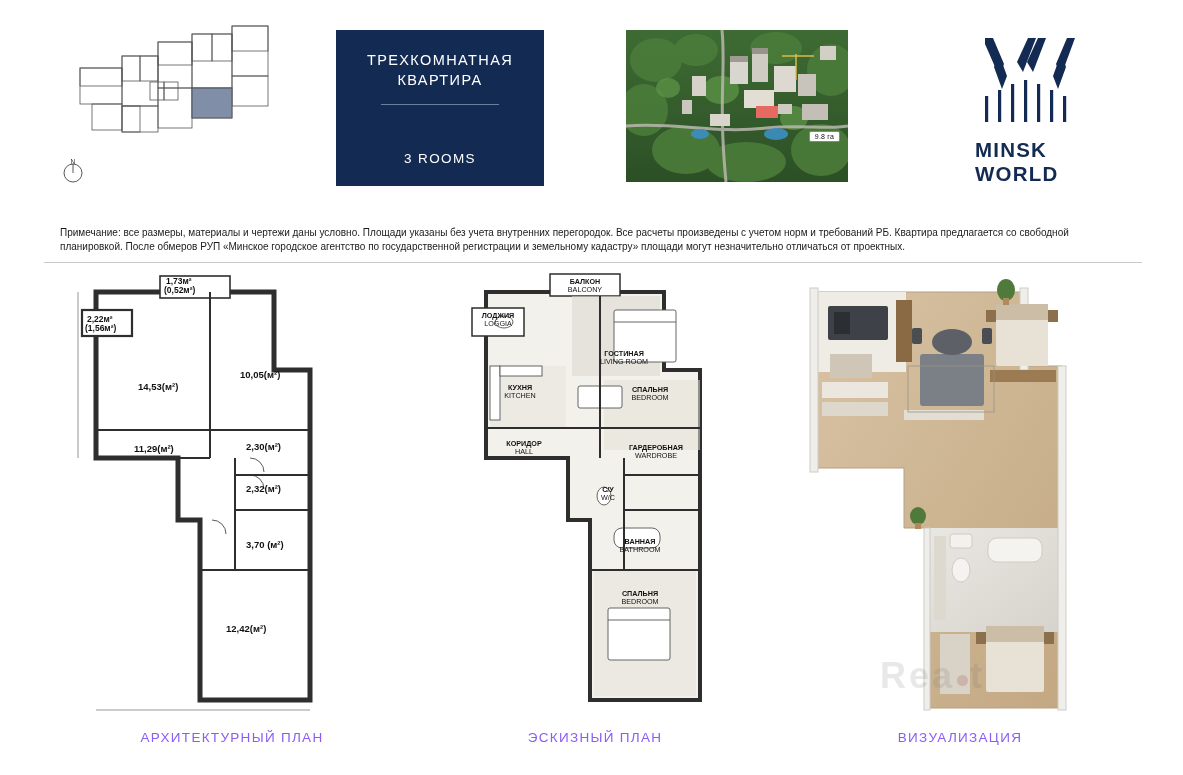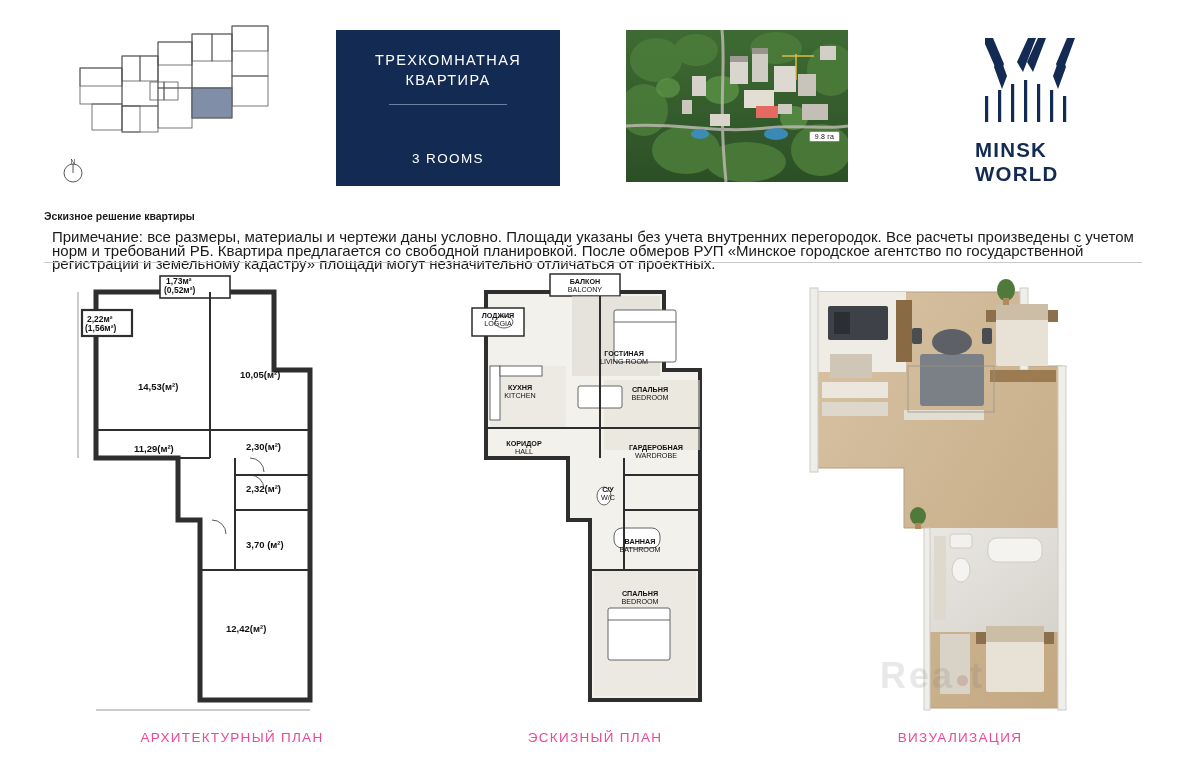--- a/index.html
+++ b/index.html
@@ -42,21 +42,21 @@
     left: 60px;
     top: 158px;
     width: 26px;
     height: 26px;
   }
 
   .title-block {
     position: absolute;
     left: 336px;
     top: 30px;
-    width: 224px;
+    width: 208px;
     height: 156px;
     background: #132a52;
     color: #ffffff;
     display: flex;
     flex-direction: column;
     align-items: center;
     justify-content: center;
   }
   .title-block .t1 {
     font-size: 14.5px;
@@ -123,22 +123,22 @@
     top: 210px;
     width: 1100px;
   }
   .note .note-title {
     font-size: 10.5px;
     font-weight: 700;
     color: #1a1a1a;
     margin-bottom: 6px;
   }
   .note p {
-    margin: 8px;
-    font-size: 15px;
+    margin: 16px;
+    font-size: 10px;
     line-height: 13.5px;
     color: #1a1a1a;
   }
   .rule {
     position: absolute;
     left: 44px;
     top: 262px;
     width: 1098px;
     height: 1px;
     background: #c9c9c9;
@@ -151,21 +151,21 @@
   }
   #panel-arch { left: 60px;  width: 330px; height: 450px; font-weight: bold; }
   #panel-sketch { left: 464px; width: 300px; height: 450px; }
   #panel-vis  { left: 800px; width: 330px; height: 450px; }
 
   .caption {
     position: absolute;
     top: 730px;
     font-size: 13.5px;
     letter-spacing: 1.3px;
-    color: #ec4899;
+    color: #8b5cf6;
     text-align: center;
     width: 340px;
   }
   #cap-arch   { left: 62px; }
   #cap-sketch { left: 425px; }
   #cap-vis    { left: 790px; }
 
   .watermark {
     position: absolute;
     left: 880px;
@@ -323,21 +323,20 @@
             <rect x="75" y="56" width="3.2" height="32"></rect>
             <rect x="88" y="62" width="3.2" height="26"></rect>
           </g>
         </svg>
       </div>
       <div class="brand">MINSK WORLD</div>
     </div>
   </div>
 
   <div class="note">
-    <div class="note-title">Эскизное решение квартиры</div>
     <p>Примечание: все размеры, материалы и чертежи даны условно. Площади указаны без учета внутренних перегородок. Все расчеты произведены с учетом норм и требований РБ. Квартира предлагается со свободной планировкой. После обмеров РУП «Минское городское агентство по государственной регистрации и земельному кадастру» площади могут незначительно отличаться от проектных.</p>
   </div>
   <div class="rule"></div>
 
   <div class="panel" id="panel-arch">
     <svg width="330" height="450" viewBox="0 0 330 450">
       <g stroke="#2e2e2e" fill="none">
 
         <path d="M36,22 L36,188 L118,188 L118,250 L140,250 L140,430 L250,430 L250,100 L214,100 L214,22 Z" stroke-width="5" fill="#ffffff"></path>
 

